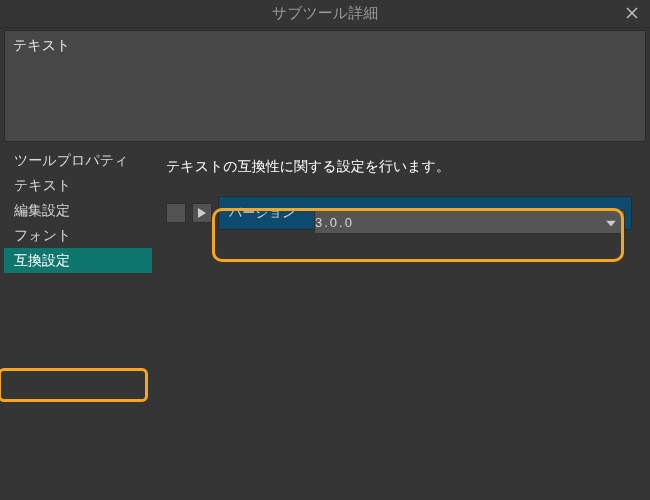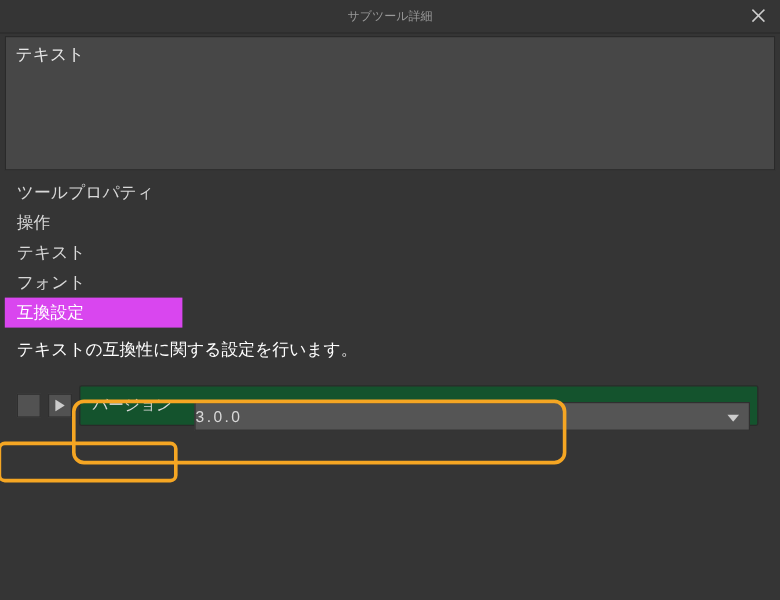--- a/index.html
+++ b/index.html
@@ -16,21 +16,21 @@
     height: 28px;
     background: #353535;
     display: flex;
     align-items: center;
     justify-content: center;
     position: relative;
     border-bottom: 1px solid #2a2a2a;
   }
   .titlebar-title {
     color: #999999;
-    font-size: 10px;
+    font-size: 15px;
   }
   .close-btn {
     position: absolute;
     right: 0;
     top: 0;
     width: 36px;
     height: 28px;
     display: flex;
     align-items: center;
     justify-content: center;
@@ -43,37 +43,36 @@
     height: 112px;
     background: #474747;
     border: 1px solid #2a2a2a;
     padding: 6px 8px;
     color: #e8e8e8;
     font-size: 14px;
   }
   .content {
     display: flex;
     margin-top: 6px;
-    flex-direction: column;
   }
   .sidebar {
     width: 152px;
     padding-left: 4px;
   }
   .sidebar-item {
     height: 25px;
     display: flex;
     align-items: center;
     padding: 0 10px;
     color: #d8d8d8;
     font-size: 14px;
     cursor: pointer;
   }
   .sidebar-item.selected {
-    background: #d946ef;
+    background: #0f766e;
     color: #ffffff;
   }
   .highlight-sel {
     position: absolute;
     border: 3px solid #f5a623;
     border-radius: 6px;
     pointer-events: none;
   }
   .main {
     flex: 1;
@@ -103,21 +102,21 @@
     border: 1px solid #2f2f2f;
     display: flex;
     align-items: center;
     justify-content: center;
   }
   .play svg { width: 8px; height: 10px; fill: #cccccc; }
   .field-box {
     flex: 1;
     display: flex;
     align-items: center;
-    background: #14532d;
+    background: #0c4a6e;
     border: 1px solid #2a2a2a;
     height: 34px;
     border-radius: 2px;
     position: relative;
   }
   .field-label {
     width: 95px;
     padding-left: 10px;
     color: #d8d8d8;
     font-size: 13px;
@@ -168,24 +167,24 @@
 <div class="top-panel">
   <span>テキスト</span>
 </div>
 
 <div class="content">
   <div class="sidebar" style="position:relative;">
     <div class="sidebar-item">
         <span>ツールプロパティ</span>
       </div>
     <div class="sidebar-item">
-        <span>操作</span>
-      </div>
-    <div class="sidebar-item">
         <span>テキスト</span>
+      </div>
+    <div class="sidebar-item">
+        <span>編集設定</span>
       </div>
     <div class="sidebar-item">
         <span>フォント</span>
       </div>
     <div class="sidebar-item selected">
         <span>互換設定</span>
       </div>
     <div class="highlight-sel" style="left:-2px; top:220px; width:150px; height:34px;"></div>
   </div>
 

